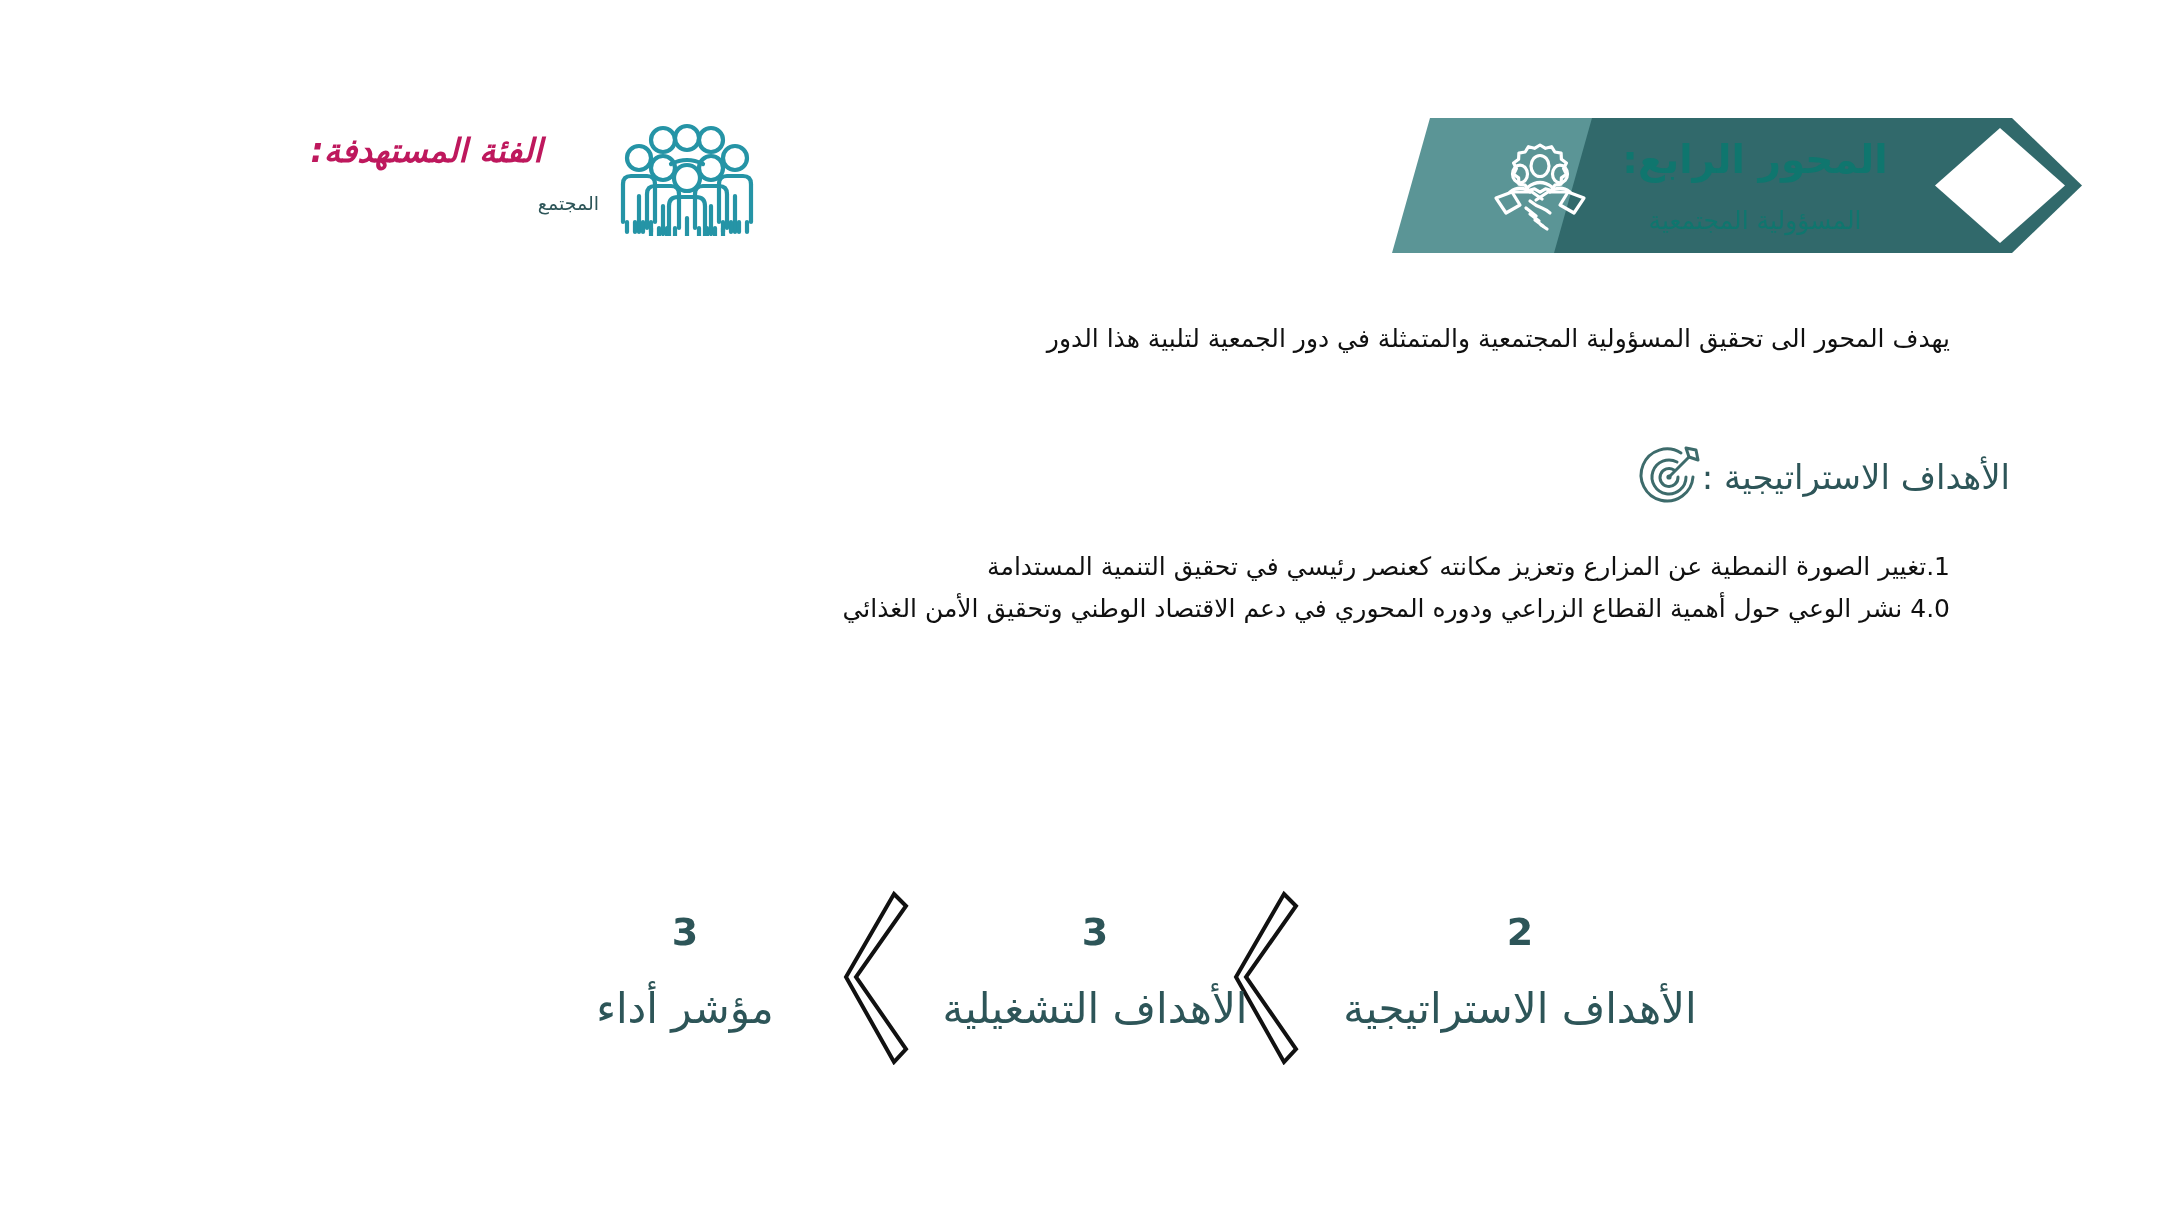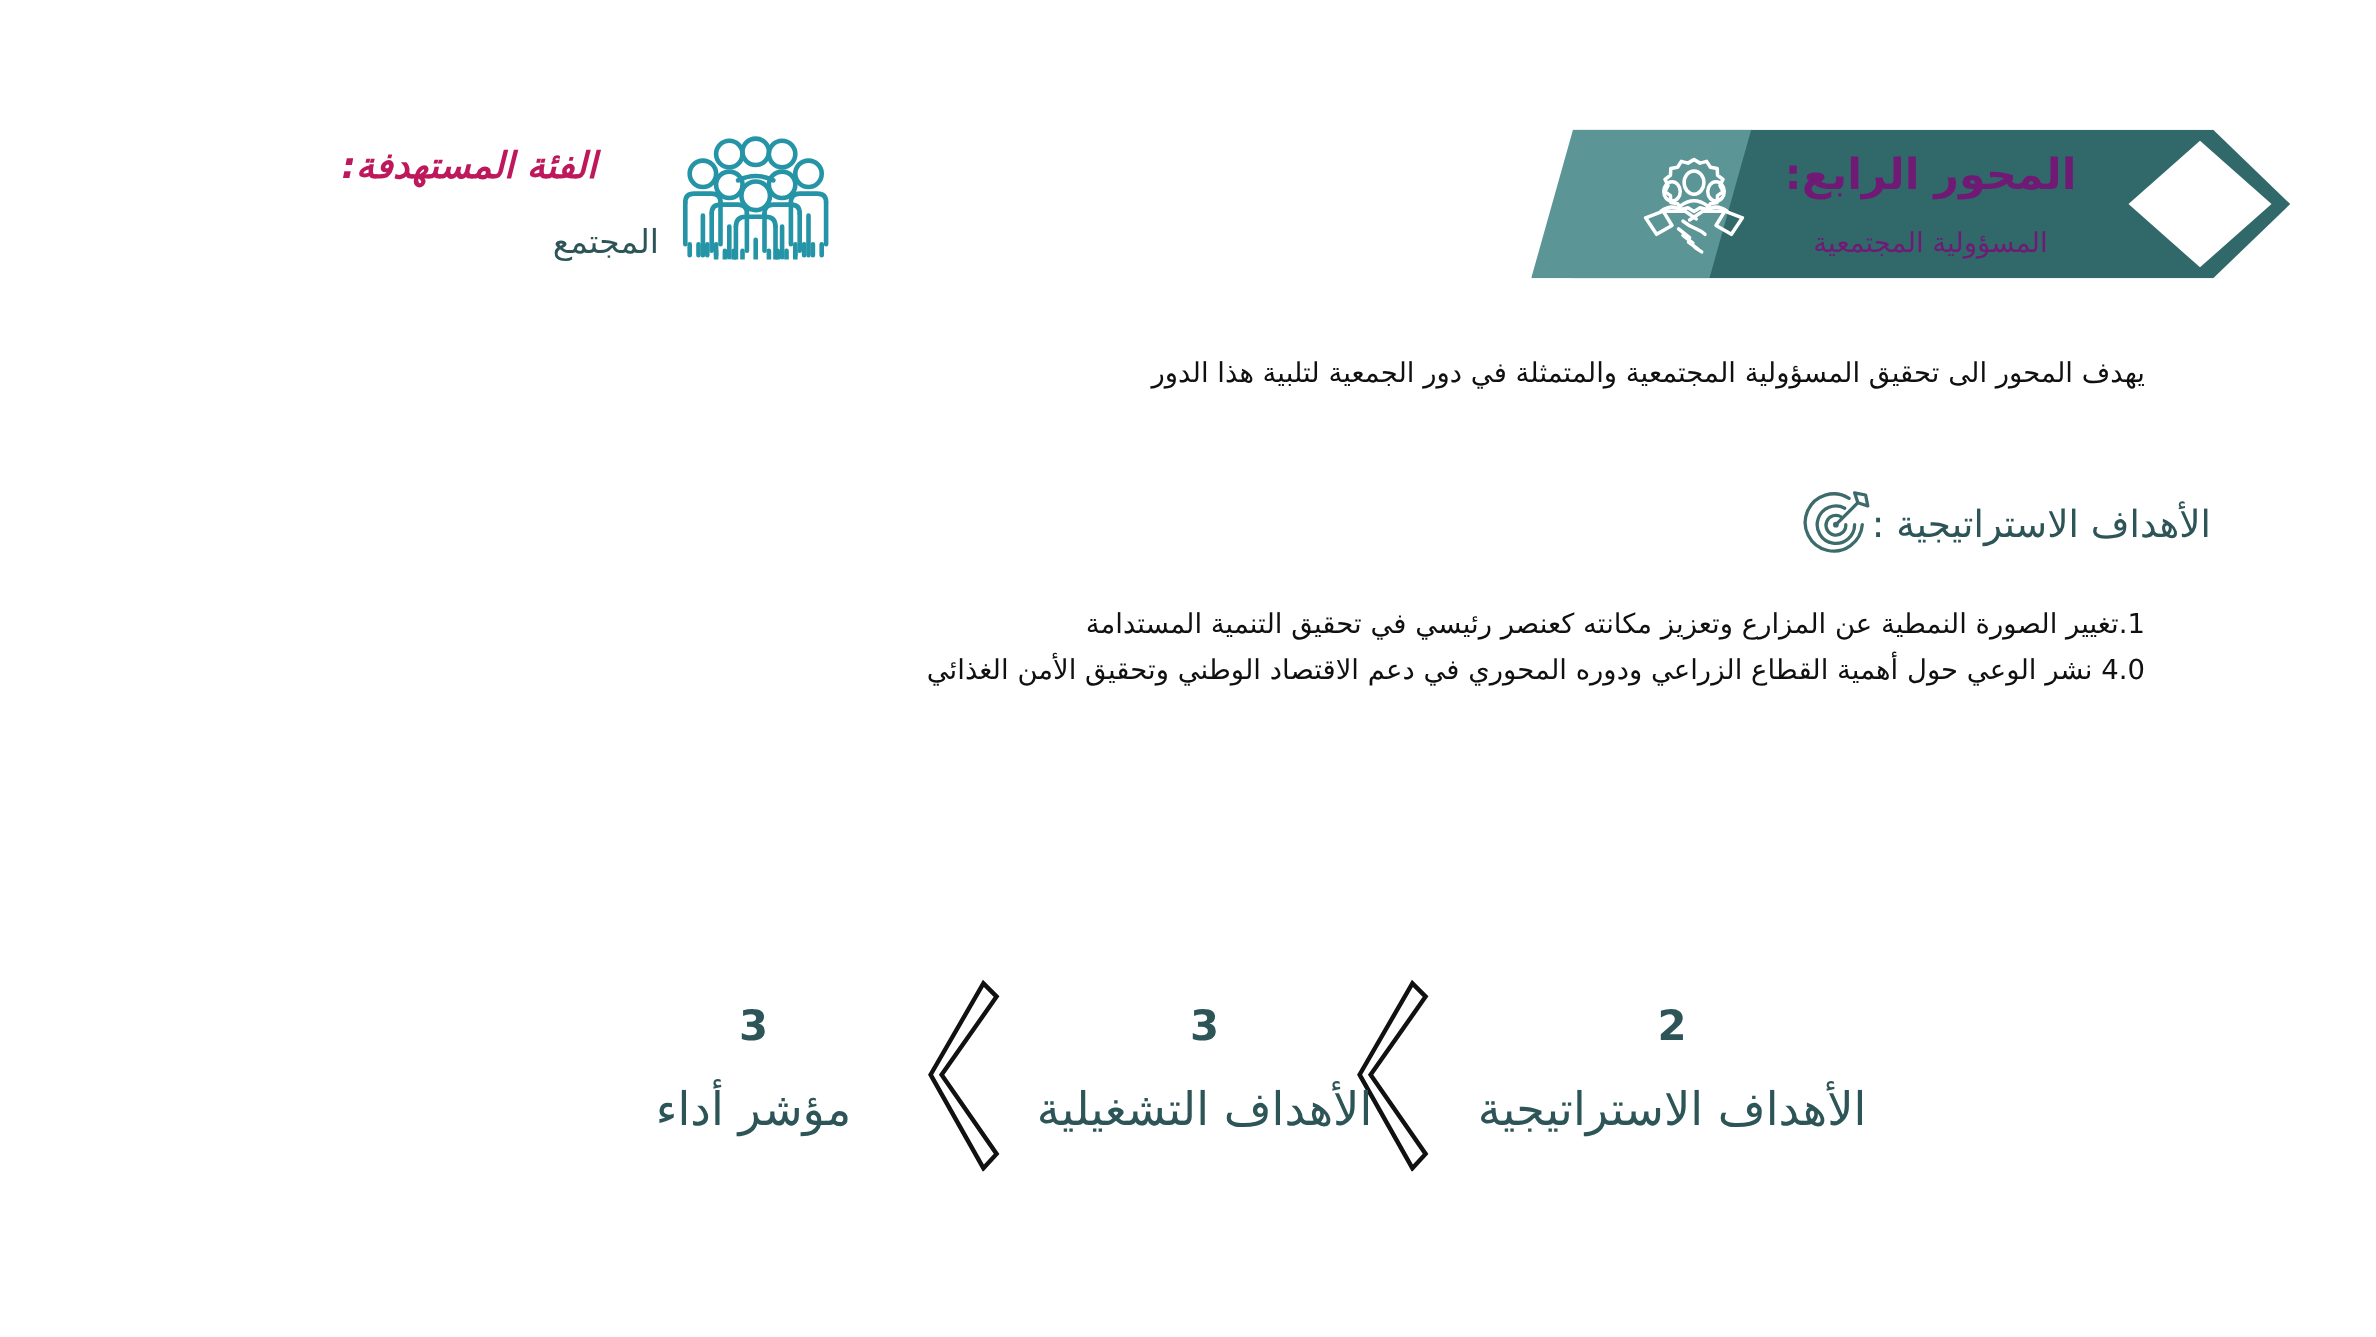--- a/index.html
+++ b/index.html
@@ -37,21 +37,21 @@
     right: 492px;
     width: 100px;
     height: 96px;
   }
   .banner-text {
     position: absolute;
     top: 18px;
     right: 172px;
     width: 310px;
     text-align: center;
-    color: #701a75;
+    color: #0f766e;
   }
   .banner-title {
     font-size: 39px;
     font-weight: bold;
     line-height: 1.22;
     letter-spacing: 0px;
     white-space: nowrap;
   }
   .banner-sub {
     font-size: 25px;
@@ -100,24 +100,24 @@
   .ta-title {
     font-size: 33px;
     font-weight: bold;
     color: #be185d;
     line-height: 1.3;
     white-space: nowrap;
     text-align: center;
     font-style: italic;
   }
   .ta-sub {
-    font-size: 30px;
+    font-size: 19px;
     font-weight: normal;
     color: #2d5558;
-    margin-top: 28px;
+    margin-top: 18px;
     line-height: 1.3;
     text-align: right;
     padding-left: 54px;
   }
 
   
   .axis-desc {
     position: absolute;
     top: 296px;
     right: 210px;

